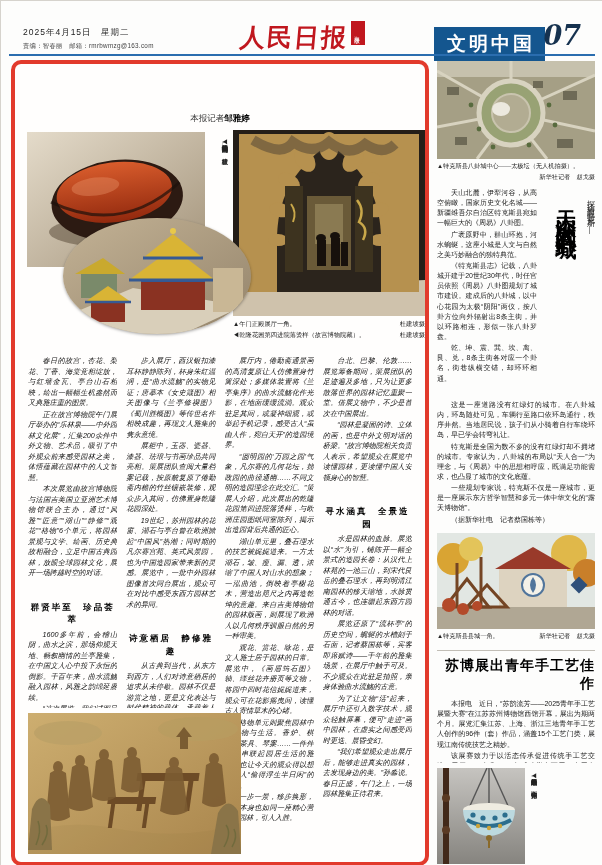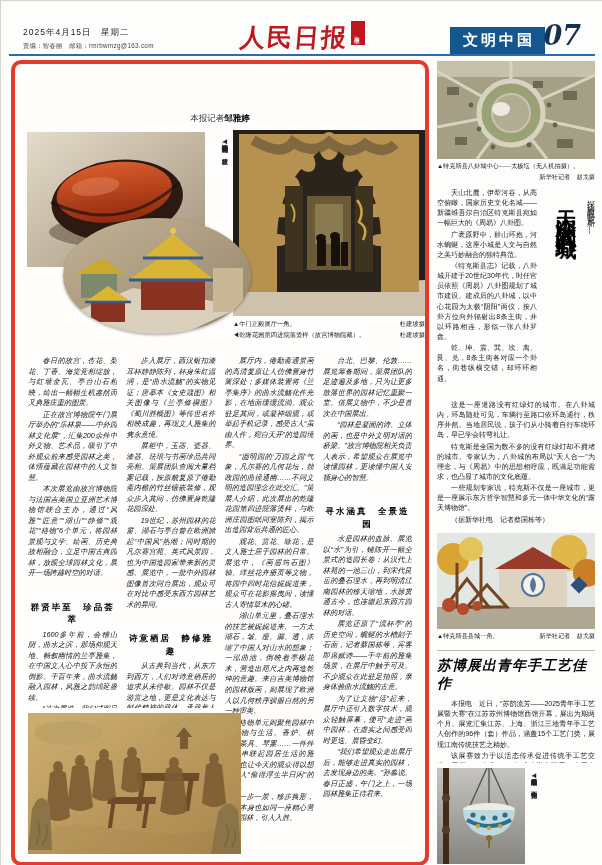--- a/index.html
+++ b/index.html
@@ -9,21 +9,21 @@
   .hdr-date{position:absolute;left:22px;top:26px;}
   .hdr-date .d1{font-size:8.5px;letter-spacing:1px;color:#222;}
   .hdr-date .d2{font-size:6.3px;color:#444;margin-top:3px;letter-spacing:.3px;}
   .masthead{position:absolute;left:0;right:0;top:20px;text-align:center;}
   .masthead-inner{display:inline-flex;align-items:flex-start;gap:3px;}
   .masthead-title{font-family:"DejaVu Serif",serif;font-weight:bold;font-size:25px;color:#c0171e;
         letter-spacing:2px;transform:skewX(-5deg);}
   .masthead-ed{width:14px;height:24px;background:#c0171e;color:#fff;font-size:5.5px;
         writing-mode:vertical-rl;text-align:center;line-height:14px;letter-spacing:1px;}
   .section-box{position:absolute;right:58px;top:26px;background:#14568f;color:#fff;
-        font-size:15px;font-weight:bold;letter-spacing:3px;padding:4px 10px 4px 13px;}
+        font-size:19px;font-weight:bold;letter-spacing:3px;padding:4px 10px 4px 13px;}
   .page-num{position:absolute;right:22px;top:19px;font-family:"DejaVu Serif",serif;
         font-size:27px;font-weight:bold;font-style:italic;color:#16324f;}
   .hdr-rule{position:absolute;left:8px;right:8px;top:53px;height:2px;background:#2a6daf;}
   
   .feature{position:absolute;left:10px;top:59px;width:410px;height:798px;
         border:4px solid #e23a2c;border-radius:10px;background:#fffefd;}
   .headline{position:absolute;left:0;right:0;top:7px;text-align:center;
         font-family:"Liberation Serif",serif;font-weight:900;font-size:30px;color:#c3121b;letter-spacing:2px;}
   .byline{position:absolute;left:0;right:0;top:49px;text-align:center;font-size:8.5px;color:#333;}
   .byline b{color:#000;}
@@ -52,21 +52,21 @@
   .sb-row{display:flex;gap:5px;height:210px;margin-bottom:2px;}
   .sb-text{width:100px;font-size:7px;line-height:1.45;text-align:justify;overflow:hidden;}
   .sb-text p,.sb-full p{margin:0 0 1px;text-indent:2em;}
   .v-title{flex:1;writing-mode:vertical-rl;text-align:start;padding-top:6px;}
   .v-kicker{font-size:8px;letter-spacing:3px;color:#222;margin-left:4px;}
   .v-main{font-family:"Liberation Serif",serif;font-weight:900;font-size:21px;letter-spacing:4px;color:#000;}
   .sb-full{font-size:7px;line-height:1.45;text-align:justify;overflow:hidden;height:128px;}
   .sb-credit{text-indent:2em;color:#222;}
   .street-ph{margin-top:5px;}
   .divider{border:none;border-top:1px solid #c2beb6;margin:9px 0 6px;}
-  .sz-head{font-size:14px;font-weight:bold;letter-spacing:1px;text-align:left;margin:2px 0 6px;color:#000;font-style:italic;}
+  .sz-head{font-size:14px;font-weight:bold;letter-spacing:1px;text-align:right;margin:2px 0 6px;color:#000;}
   .sz-text{font-size:7px;line-height:1.45;text-align:justify;overflow:hidden;height:64px;}
   .sz-text p{margin:0 0 1px;text-indent:2em;}
   .sz-row{display:flex;gap:4px;margin-top:5px;}
   .lamp-cap{writing-mode:vertical-rl;font-family:"Liberation Serif",serif;font-size:6.2px;
         color:#222;height:96px;line-height:10px;}
 </style>
 </head>
 <body>
 
 <div class="page">
@@ -205,22 +205,22 @@
         <p>步入展厅，西汉银扣漆耳杯静静陈列，杯身朱红温润，是“曲水流觞”的实物见证；唐摹本《女史箴图》相关图像与《兰亭修禊图》《蜀川胜概图》等传世名作相映成趣，再现文人雅集的隽永意境。</p>
         <p>展柜中，玉器、瓷器、漆器、珐琅与书画珍品共同亮相。策展团队查阅大量档案记载，按原貌复原了倦勤斋内檐的竹丝镶嵌装修，观众步入其间，仿佛置身乾隆花园深处。</p>
         <p>19世纪，苏州园林的花窗、湖石与亭台曾在欧洲掀起“中国风”热潮；同时期的凡尔赛宫苑、英式风景园，也为中国造园家带来新的灵感。展览中，一批中外园林图像首次同台展出，观众可在对比中感受东西方园林艺术的异同。</p>
         <h4>诗意栖居　静修雅趣</h4>
         <p>从古典到当代，从东方到西方，人们对诗意栖居的追求从未停歇。园林不仅是游赏之地，更是文化表达与时代精神的载体，承载着人与自然和谐共生的理想。</p>
 
       </div>
       <div class="col">
         <p>展厅内，倦勤斋通景画的高清复原让人仿佛置身竹篱深处；多媒体装置将《兰亭集序》的曲水流觞化作光影，在地面缓缓流淌。观众驻足其间，或凝神细观，或举起手机记录，感受古人“虽由人作，宛自天开”的造园境界。</p>
         <p>“圆明园的‘万园之园’气象，凡尔赛的几何花坛，拙政园的曲径通幽……不同文明的造园理念在此交汇。”策展人介绍，此次展出的乾隆花园第四进院落烫样，与欧洲庄园图纸同室陈列，揭示出造园背后共通的匠心。</p>
+        <p>湖山单元里，叠石理水的技艺被娓娓道来。一方太湖石，皱、瘦、漏、透，浓缩了中国人对山水的想象；一泓曲池，倒映着亭榭花木，营造出咫尺之内再造乾坤的意趣。来自吉美博物馆的园林版画，则展现了欧洲人以几何秩序驯服自然的另一种审美。</p>
         <p>观花、赏花、咏花，是文人雅士居于园林的日常。展览中，《画眉筠石图》轴、缂丝花卉册页等文物，将园中四时花信娓娓道来，观众可在花影摇曳间，读懂古人寄情草木的心绪。</p>
-        <p>湖山单元里，叠石理水的技艺被娓娓道来。一方太湖石，皱、瘦、漏、透，浓缩了中国人对山水的想象；一泓曲池，倒映着亭榭花木，营造出咫尺之内再造乾坤的意趣。来自吉美博物馆的园林版画，则展现了欧洲人以几何秩序驯服自然的另一种审美。</p>
         <p>格物单元则聚焦园林中的器物与生活。香炉、棋枰、茶具、琴案……一件件展品串联起园居生活的雅趣，也让今天的观众得以想见古人“偷得浮生半日闲”的从容。</p>
         <p>一步一景，移步换形，展览本身也如同一座精心营造的园林，引人入胜。</p>
       </div>
       <div class="col">
         <p>台北、巴黎、伦敦……展览筹备期间，策展团队的足迹遍及多地，只为让更多散落世界的园林记忆重聚一堂。借展文物中，不少是首次在中国展出。</p>
         <p>“园林是凝固的诗、立体的画，也是中外文明对话的桥梁。”故宫博物院相关负责人表示，希望观众在展览中读懂园林，更读懂中国人安顿身心的智慧。</p>
         <h4>寻水涵真　全景造园</h4>
         <p>水是园林的血脉。展览以“水”为引，铺陈开一幅全景式的造园长卷：从汉代上林苑的一池三山，到宋代艮岳的叠石理水，再到明清江南园林的移天缩地，水脉贯通古今，也连缀起东西方园林的对话。</p>
         <p>展览还原了“流杯亭”的历史空间，蜿蜒的水槽刻于石面，记者蔡国栋等，宾客即席赋诗——千年前的雅集场景，在展厅中触手可及。不少观众在此驻足拍照，亲身体验曲水流觞的古意。</p>
         <p>为了让文物“活”起来，展厅中还引入数字技术，观众轻触屏幕，便可“走进”画中园林，在虚实之间感受四时更迭、晨昏变幻。</p>

